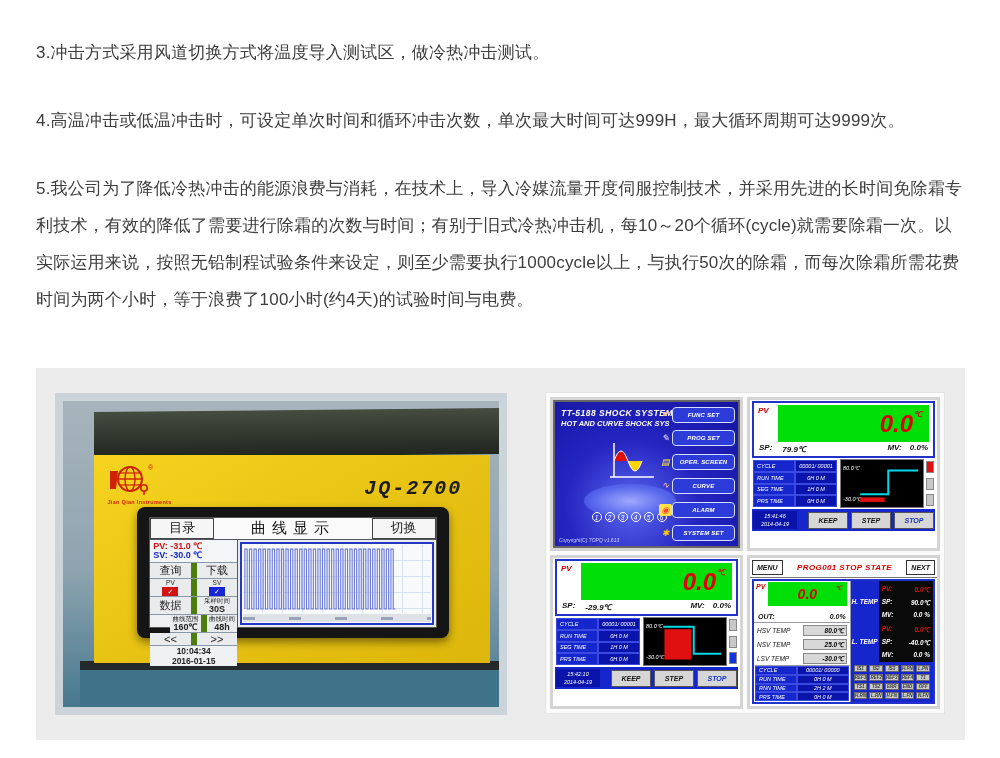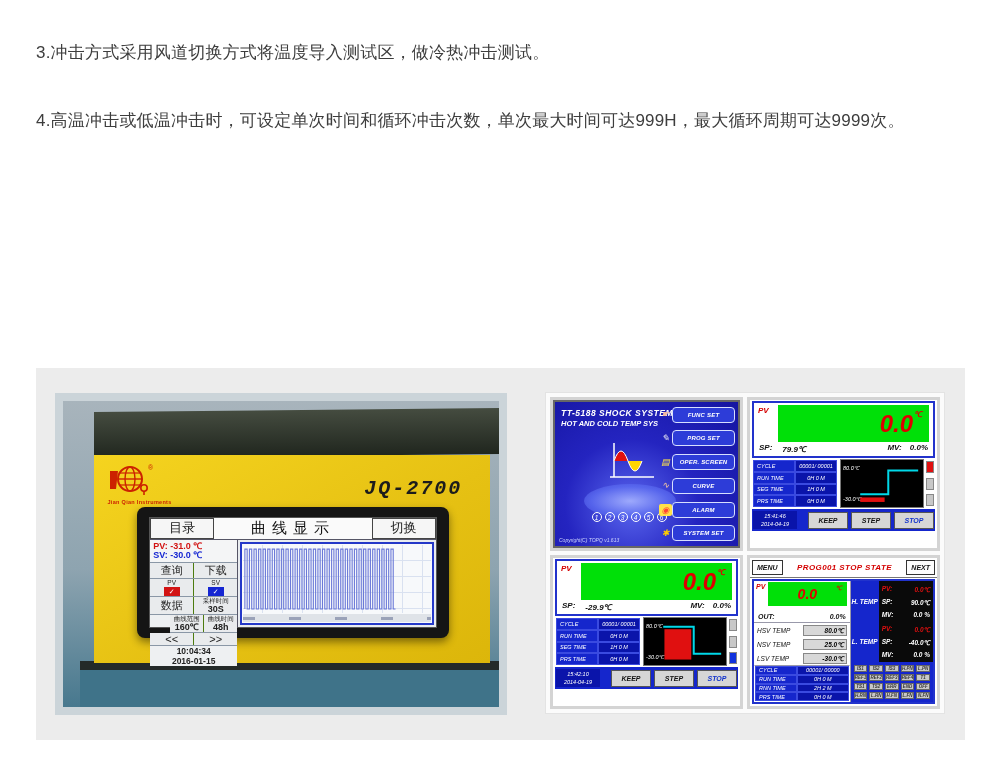--- a/index.html
+++ b/index.html
@@ -35,21 +35,21 @@
     display:flex; align-items:center; justify-content:center; }
   .sc-title { flex:1; display:flex; align-items:center; justify-content:center;
     font-size:15px; color:#111; letter-spacing:6px; }
   .sc-body { flex:1; display:flex; min-height:0; }
   .sc-left { width:88px; background:#eef0f2; border-right:1px solid #556; font-size:9px; color:#222; display:flex; flex-direction:column; }
   .pvsv { padding:2px 3px; border-bottom:1px solid #8a97a6; background:#f4f5f6; line-height:9px; }
   .pv-line { color:#d21313; font-weight:bold; font-size:9px; }
   .sv-line { color:#1526d2; font-weight:bold; font-size:9px; }
   .sc-row { display:flex; border-bottom:1px solid #8a97a6; }
   .sc-cell { flex:1; display:flex; flex-direction:column; align-items:center; justify-content:center;
-    border-right:1px solid #4d7c0f; background:#e9ebed; text-align:center; }
+    border-right:6px solid #4d7c0f; background:#e9ebed; text-align:center; }
   .sc-cell:last-child { border-right:none; }
   .cell-lg { font-size:11px; }
   .cell-sm { font-size:6.5px; line-height:7px; }
   .cell-md { font-size:9px; font-weight:bold; line-height:10px; }
   .chk { width:16px; height:9px; margin-top:1px; display:flex; align-items:center; justify-content:center;
     color:#fff; font-size:7px; line-height:7px; }
   .chk-red { background:#d21313; } .chk-blue { background:#1526d2; }
   .sc-datetime { flex:1; display:flex; flex-direction:column; align-items:center; justify-content:center;
     font-size:8.5px; font-weight:bold; color:#222; line-height:10px; background:#eef0f2; }
   .sc-chart { flex:1; margin:2px; border:2px solid #2438c8; background:#f7f9fb; position:relative; }
@@ -150,20 +150,21 @@
   .sp-grid { flex:1; background:#1526cc; padding:3px; display:grid; grid-template-columns:repeat(5,1fr); gap:2px; }
   .stcell { background:#c8c8c8; border:1px solid #666; color:#333; font-size:4.5px; font-weight:bold;
     display:flex; align-items:center; justify-content:center; }
 </style>
 </head>
 <body>
 
 <div class="text-block">
   <p class="para">3.冲击方式采用风道切换方式将温度导入测试区，做冷热冲击测试。</p>
   <p class="para">4.高温冲击或低温冲击时，可设定单次时间和循环冲击次数，单次最大时间可达999H，最大循环周期可达9999次。</p>
+  <p class="para">5.我公司为了降低冷热冲击的能源浪费与消耗，在技术上，导入冷媒流量开度伺服控制技术，并采用先进的长时间免除霜专利技术，有效的降低了需要进行除霜的次数与时间；有别于旧式冷热冲击机，每10～20个循环(cycle)就需要除霜一次。以实际运用来说，按照无铅制程试验条件来设定，则至少需要执行1000cycle以上，与执行50次的除霜，而每次除霜所需花费时间为两个小时，等于浪费了100小时(约4天)的试验时间与电费。</p>
 </div>
 
 <div class="gallery">
 
   <div class="photo-left">
     <div class="lp-photo">
       <div class="lp-dark-top"></div>
       <div class="lp-bottom"></div>
       <div class="lp-yellow">
 
@@ -250,21 +251,21 @@
 
       </div>
     </div>
   </div>
 
   <div class="photo-right">
 
     <div class="hmi">
       <div class="pa-screen">
         <div class="pa-title1">TT-5188  SHOCK SYSTEM</div>
-        <div class="pa-title2">HOT AND COLD TEMP SYS</div>
+        <div class="pa-title2">HOT AND CURVE SHOCK SYS</div>
         <div class="pa-ellipse"></div>
         <svg class="pa-wavegfx" width="52" height="44" viewBox="0 0 52 44">
           <line x1="8" y1="4" x2="8" y2="38" stroke="#fff" stroke-width="1.5"></line>
           <line x1="4" y1="38" x2="48" y2="38" stroke="#fff" stroke-width="1.5"></line>
           <path d="M8 22 Q15 2 22 22 Z" fill="#e01010"></path>
           <path d="M22 22 Q29 42 36 22 Z" fill="#ffd400"></path>
           <path d="M8 22 Q15 2 22 22 Q29 42 36 22" fill="none" stroke="#fff" stroke-width="1"></path>
         </svg>
         <div class="pa-pagenums">
             <span class="pgnum">1</span>

